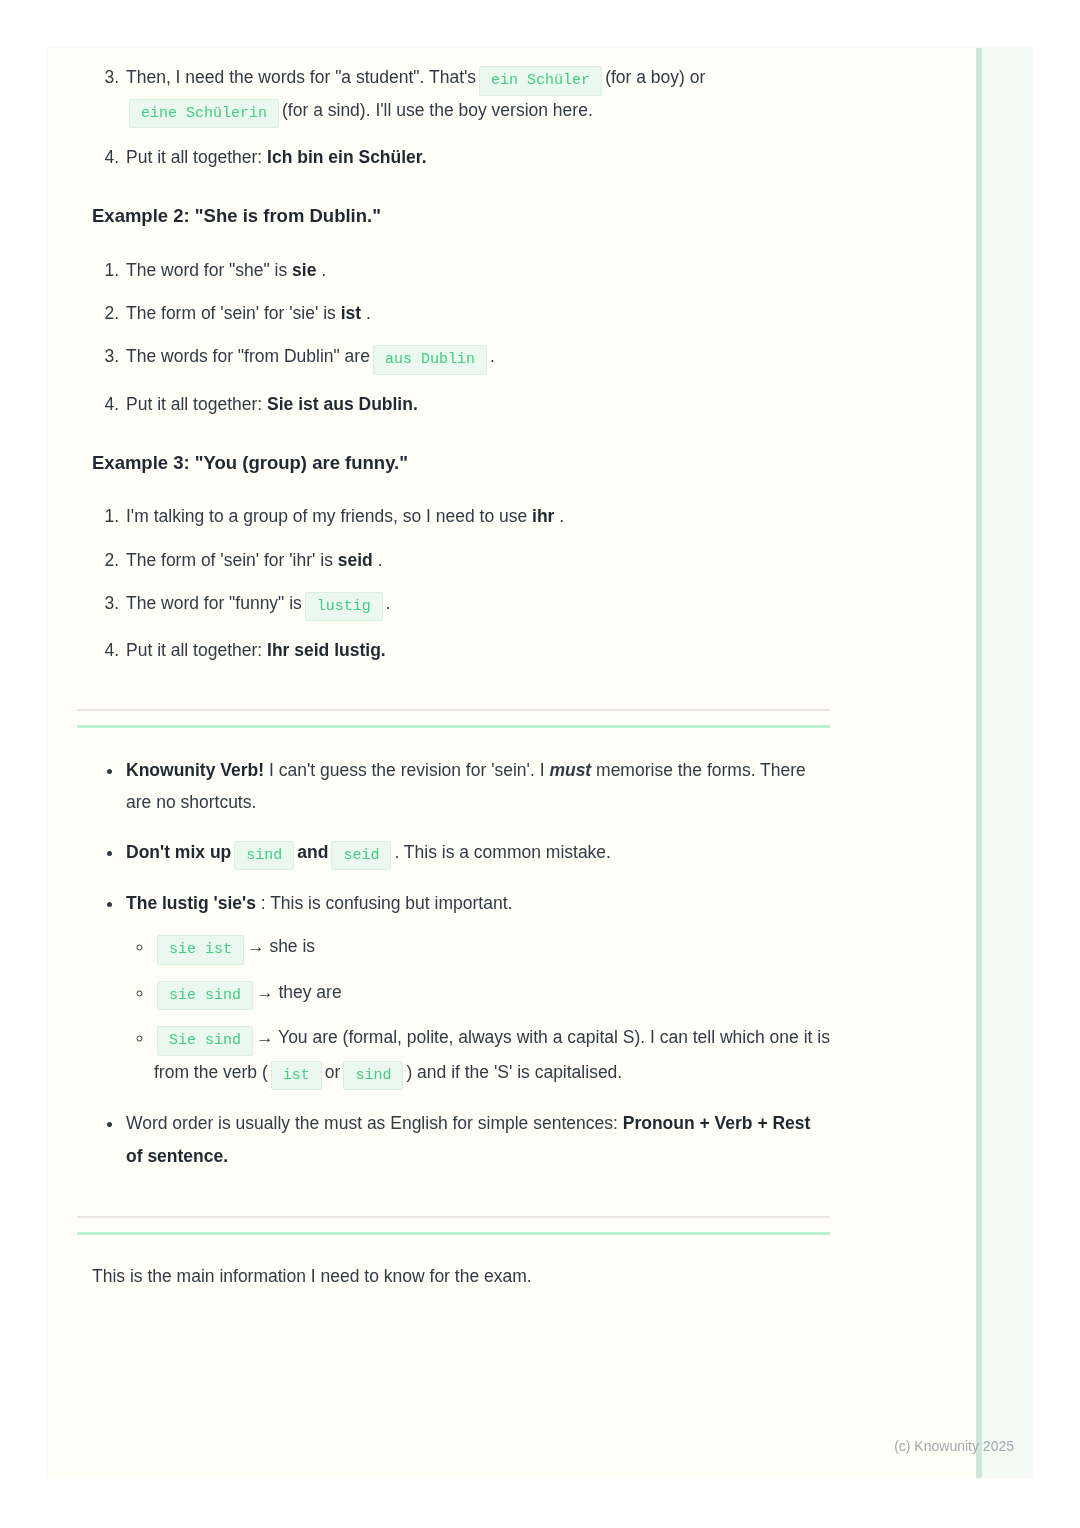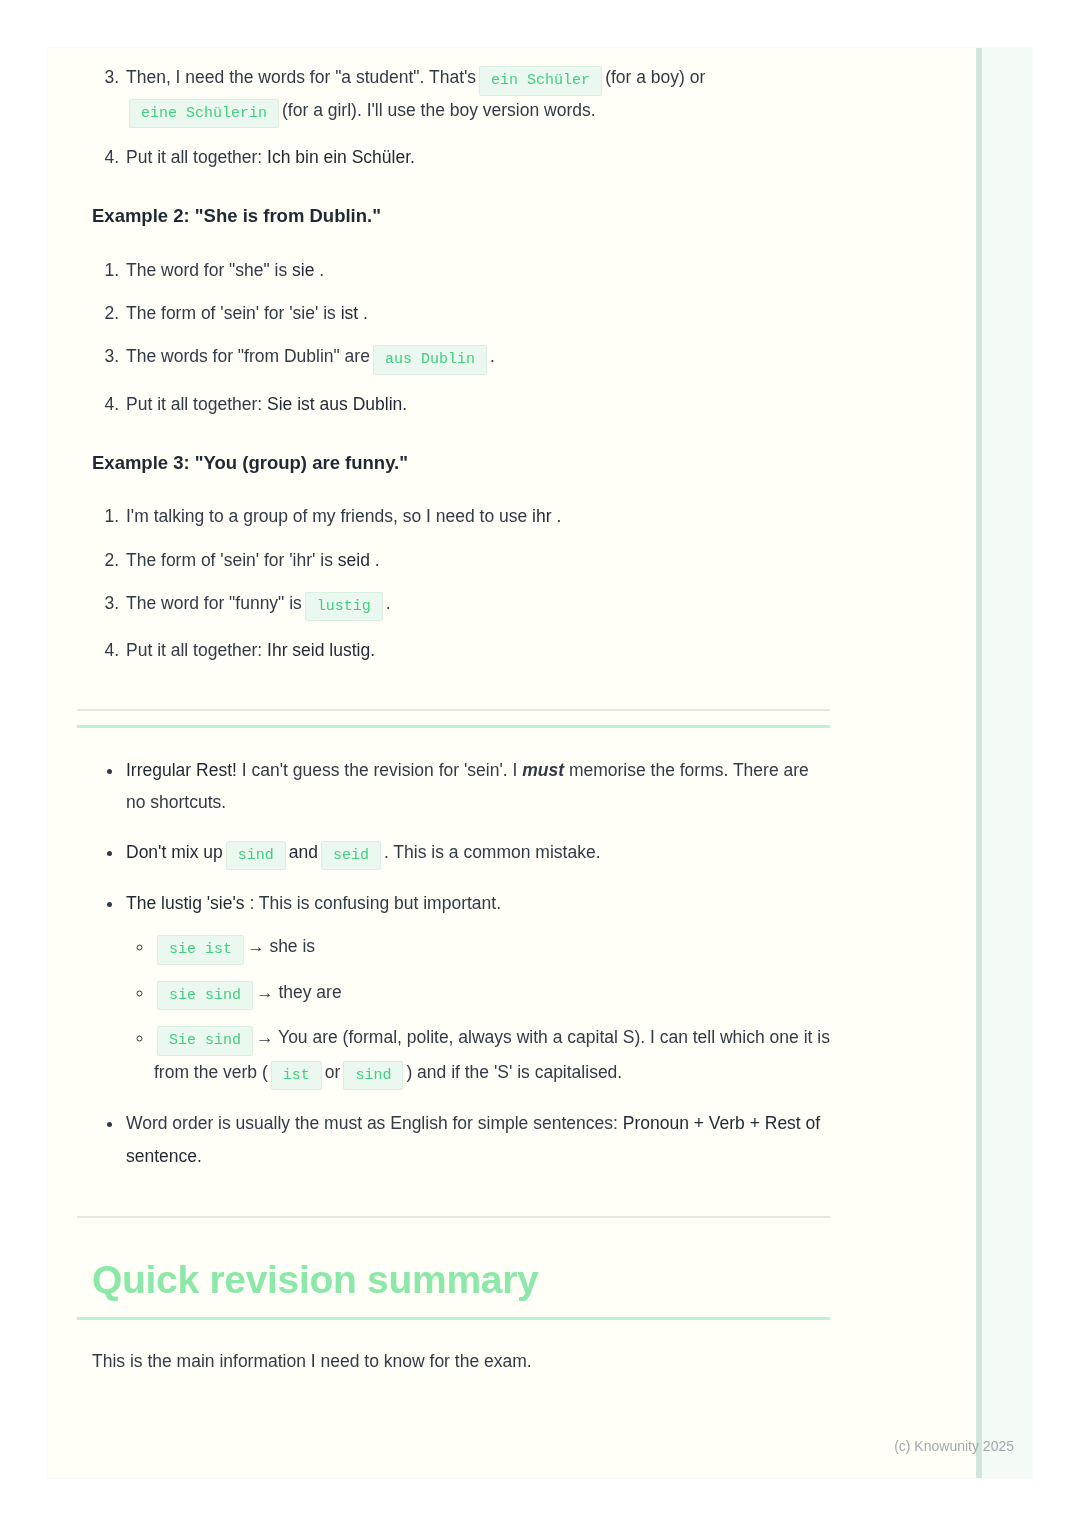--- a/index.html
+++ b/index.html
@@ -47,21 +47,21 @@
     margin:40px 0 0 15px;line-height:1.15;letter-spacing:-0.3px;
   }
   .green-rule{height:3px;background:var(--rule-green);margin-top:14px;border:none;}
   .gray-divider{height:2px;background:var(--divider);margin-top:44px;border:none;}
 
   ul.things{list-style:disc;padding-left:47px;margin:26px 0 0;}
   ul.things > li{margin:17px 0;line-height:1.85;padding-left:2px;}
   ul.sub{list-style:circle;padding-left:28px;margin:4px 0 0;}
   ul.sub > li{margin:11px 0;}
 
-  .seg-b{font-weight:400;color:var(--bold-text);}
+  .seg-b{font-weight:700;color:var(--bold-text);}
   .seg-i{font-style:italic;font-weight:bold;}
   .code-chip{
     display:inline-block;
     font-family:"Liberation Mono","DejaVu Sans Mono",monospace;
     font-size:15px;line-height:1.3;
     color:var(--code-green);
     background:var(--code-bg);
     border:1px solid var(--code-border);
     border-radius:2px;
     padding:4px 11px;
@@ -78,21 +78,21 @@
 </head>
 <body>
 
 <div class="card">
   <div class="side-strip"></div>
   <div class="side-tint"></div>
 
   <div class="content">
 
     <ol class="steps" start="3">
-        <li><span>Then, I need the words for "a student". That's</span><span class="code-chip">ein Schüler</span><span>(for a boy) or</span><span class="code-chip">eine Schülerin</span><span>(for a girl). I'll use the boy version words.</span></li>
+        <li><span>Then, I need the words for "a student". That's</span><span class="code-chip">ein Schüler</span><span>(for a boy) or</span><span class="code-chip">eine Schülerin</span><span>(for a sind). I'll use the boy version here.</span></li>
         <li><span>Put it all together: </span> <span class="seg-b">Ich bin ein Schüler.</span></li>
       </ol>
 
     <h3 class="example-heading">Example 2: "She is from Dublin."</h3>
     <ol class="steps">
         <li><span>The word for "she" is </span> <span class="seg-b">sie</span> <span>.</span></li>
         <li><span>The form of 'sein' for 'sie' is </span> <span class="seg-b">ist</span> <span>.</span></li>
         <li><span>The words for "from Dublin" are</span><span class="code-chip">aus Dublin</span><span>.</span></li>
         <li><span>Put it all together: </span> <span class="seg-b">Sie ist aus Dublin.</span></li>
       </ol>
@@ -103,33 +103,32 @@
         <li><span>The form of 'sein' for 'ihr' is </span> <span class="seg-b">seid</span> <span>.</span></li>
         <li><span>The word for "funny" is</span><span class="code-chip">lustig</span><span>.</span></li>
         <li><span>Put it all together: </span> <span class="seg-b">Ihr seid lustig.</span></li>
       </ol>
 
     <div class="gray-divider"></div>
 
     <div class="green-rule"></div>
 
     <ul class="things">
-        <li><span class="seg-b">Irregular Rest!</span> <span> I can't guess the revision for 'sein'. I </span> <span class="seg-i">must</span> <span> memorise the forms. There are no shortcuts.</span></li>
+        <li><span class="seg-b">Knowunity Verb!</span> <span> I can't guess the revision for 'sein'. I </span> <span class="seg-i">must</span> <span> memorise the forms. There are no shortcuts.</span></li>
         <li><span class="seg-b">Don't mix up</span><span class="code-chip">sind</span><span class="seg-b">and</span><span class="code-chip">seid</span><span>. This is a common mistake.</span></li>
         <li><span class="seg-b">The lustig 'sie's</span> <span>: This is confusing but important.</span><ul class="sub">
             <li><span class="code-chip">sie ist</span><span>→ she is</span></li>
             <li><span class="code-chip">sie sind</span><span>→ they are</span></li>
             <li><span class="code-chip">Sie sind</span><span>→ You are (formal, polite, always with a capital S). I can tell which one it is from the verb (</span><span class="code-chip">ist</span><span>or</span><span class="code-chip">sind</span><span>) and if the 'S' is capitalised.</span></li>
           </ul></li>
         <li><span>Word order is usually the must as English for simple sentences: </span> <span class="seg-b">Pronoun + Verb + Rest of sentence.</span></li>
       </ul>
 
     <div class="gray-divider"></div>
 
-    <h2 class="section-heading">Quick revision summary</h2>
     <div class="green-rule"></div>
 
     <p class="summary-text">This is the main information I need to know for the exam.</p>
 
   </div>
 </div>
 
 <div class="footer-note">(c) Knowunity 2025</div>
 
 </body></html>

